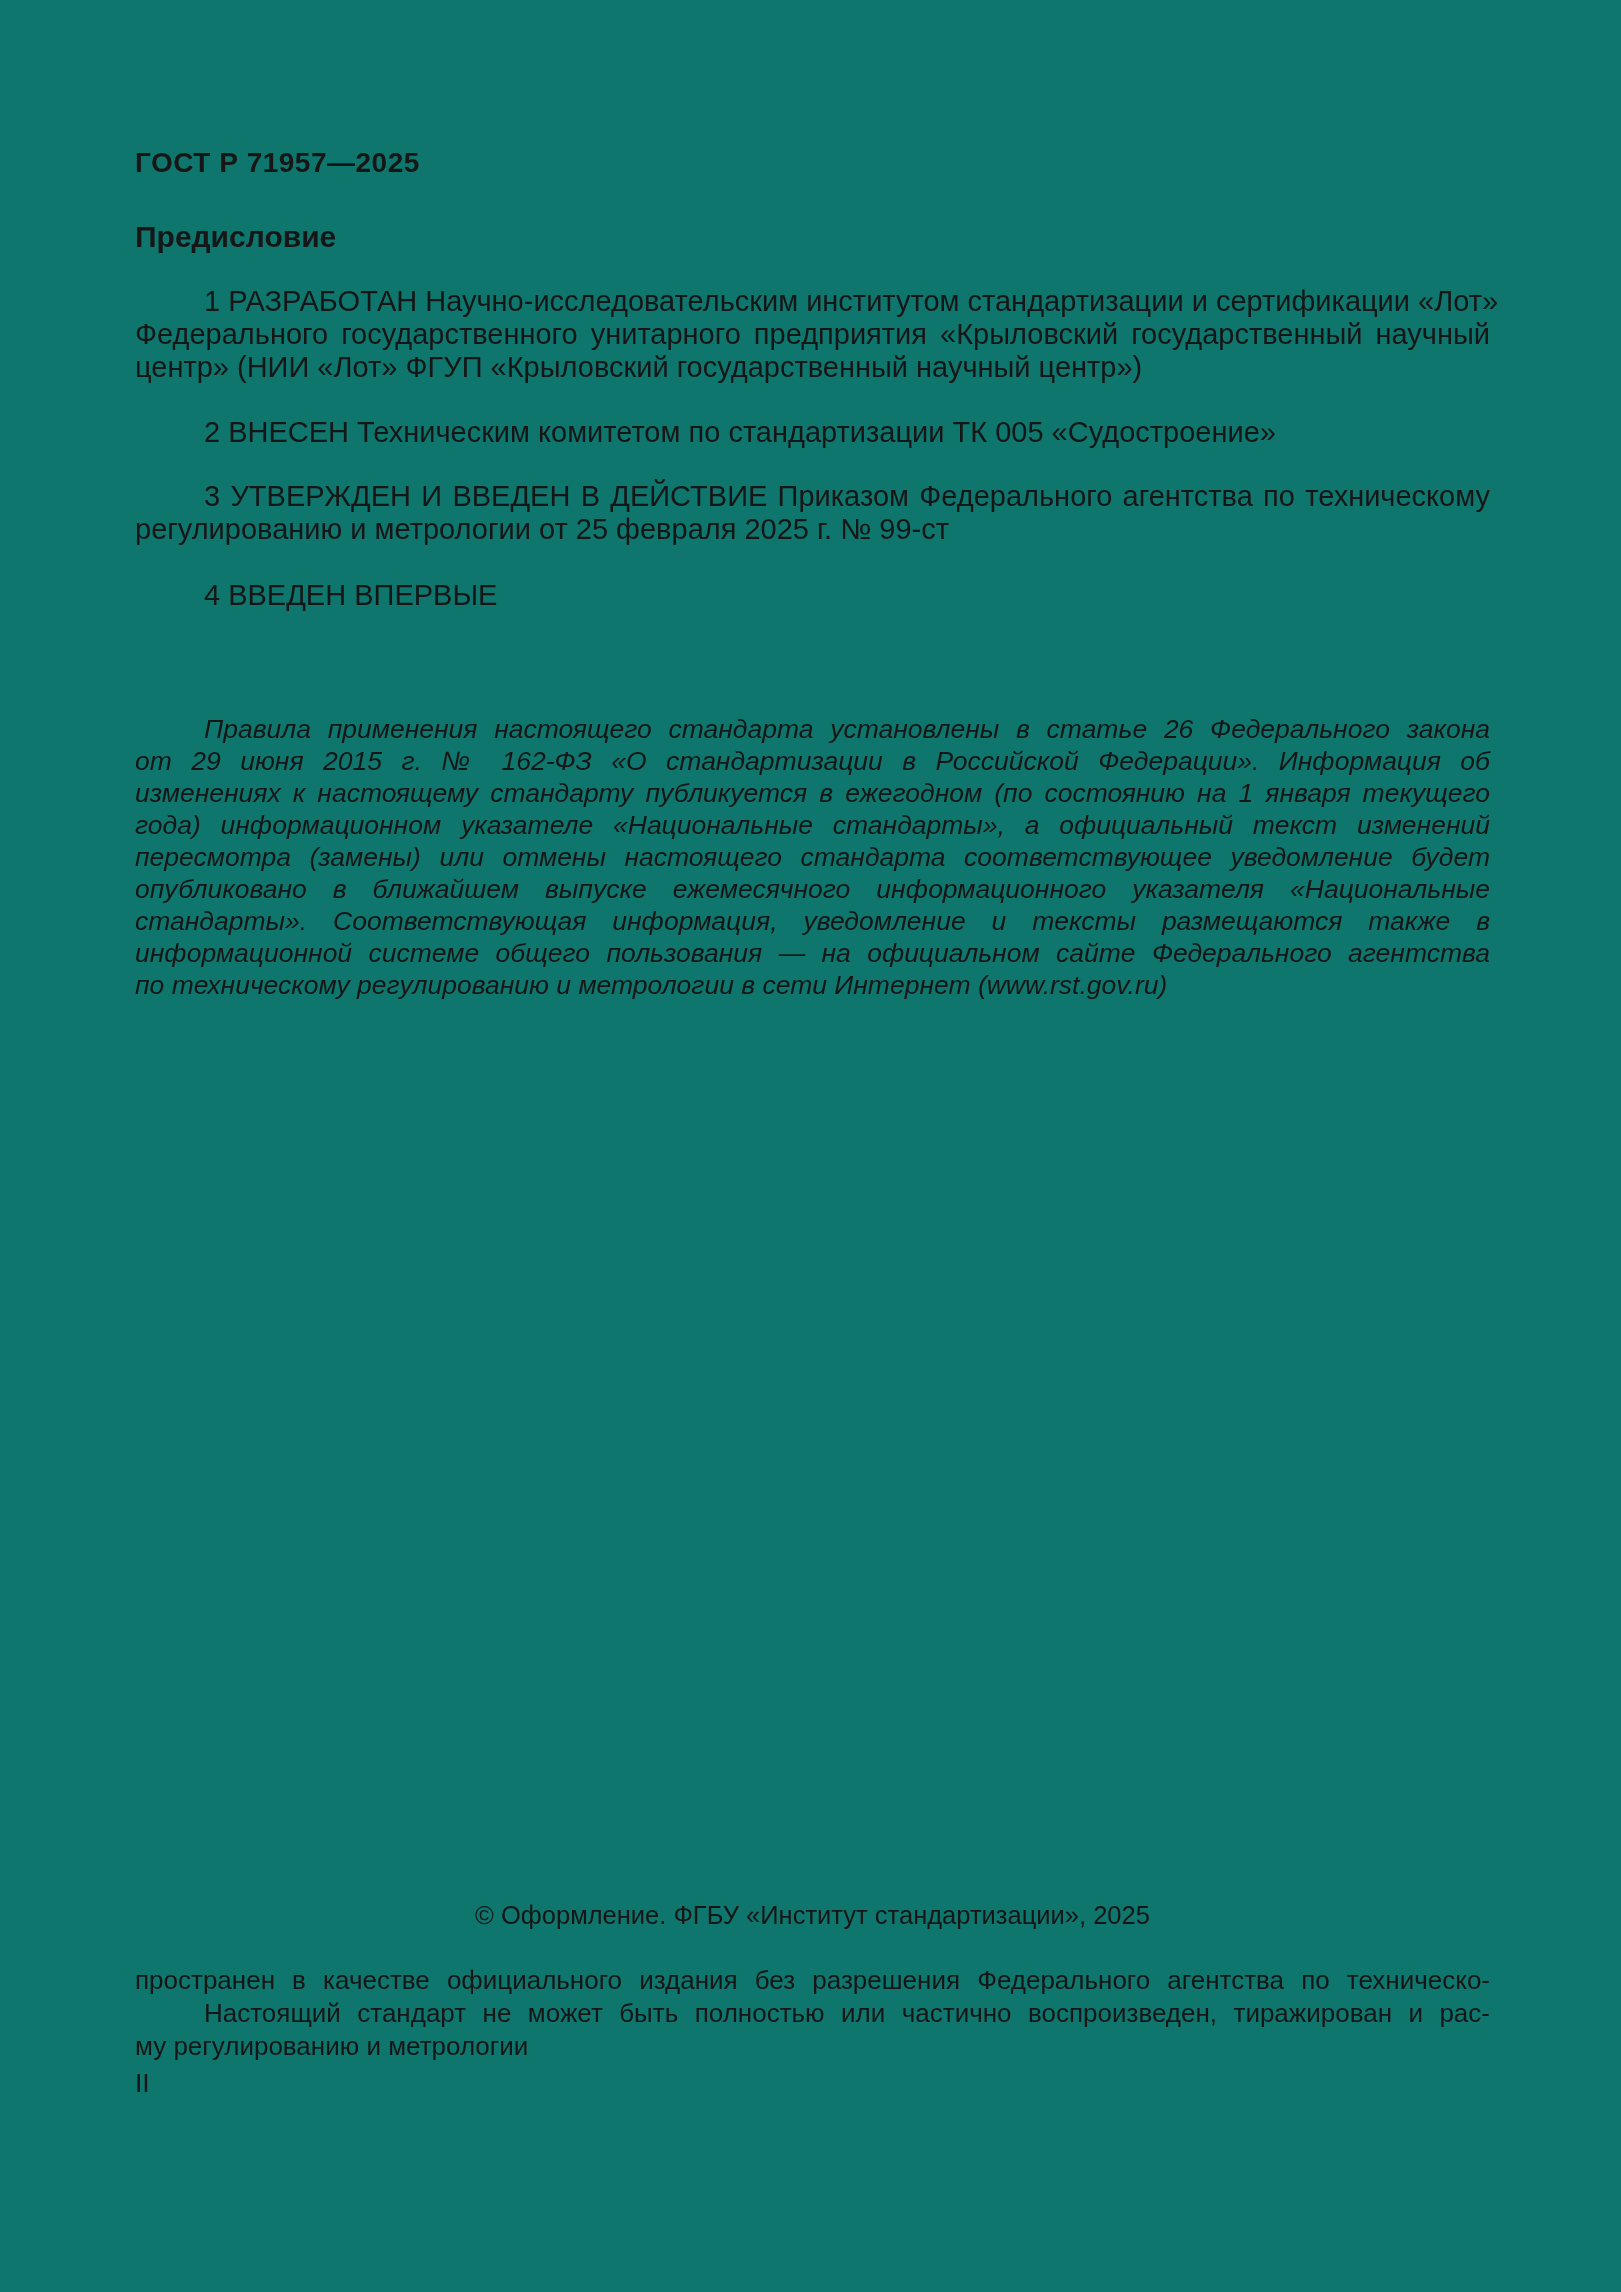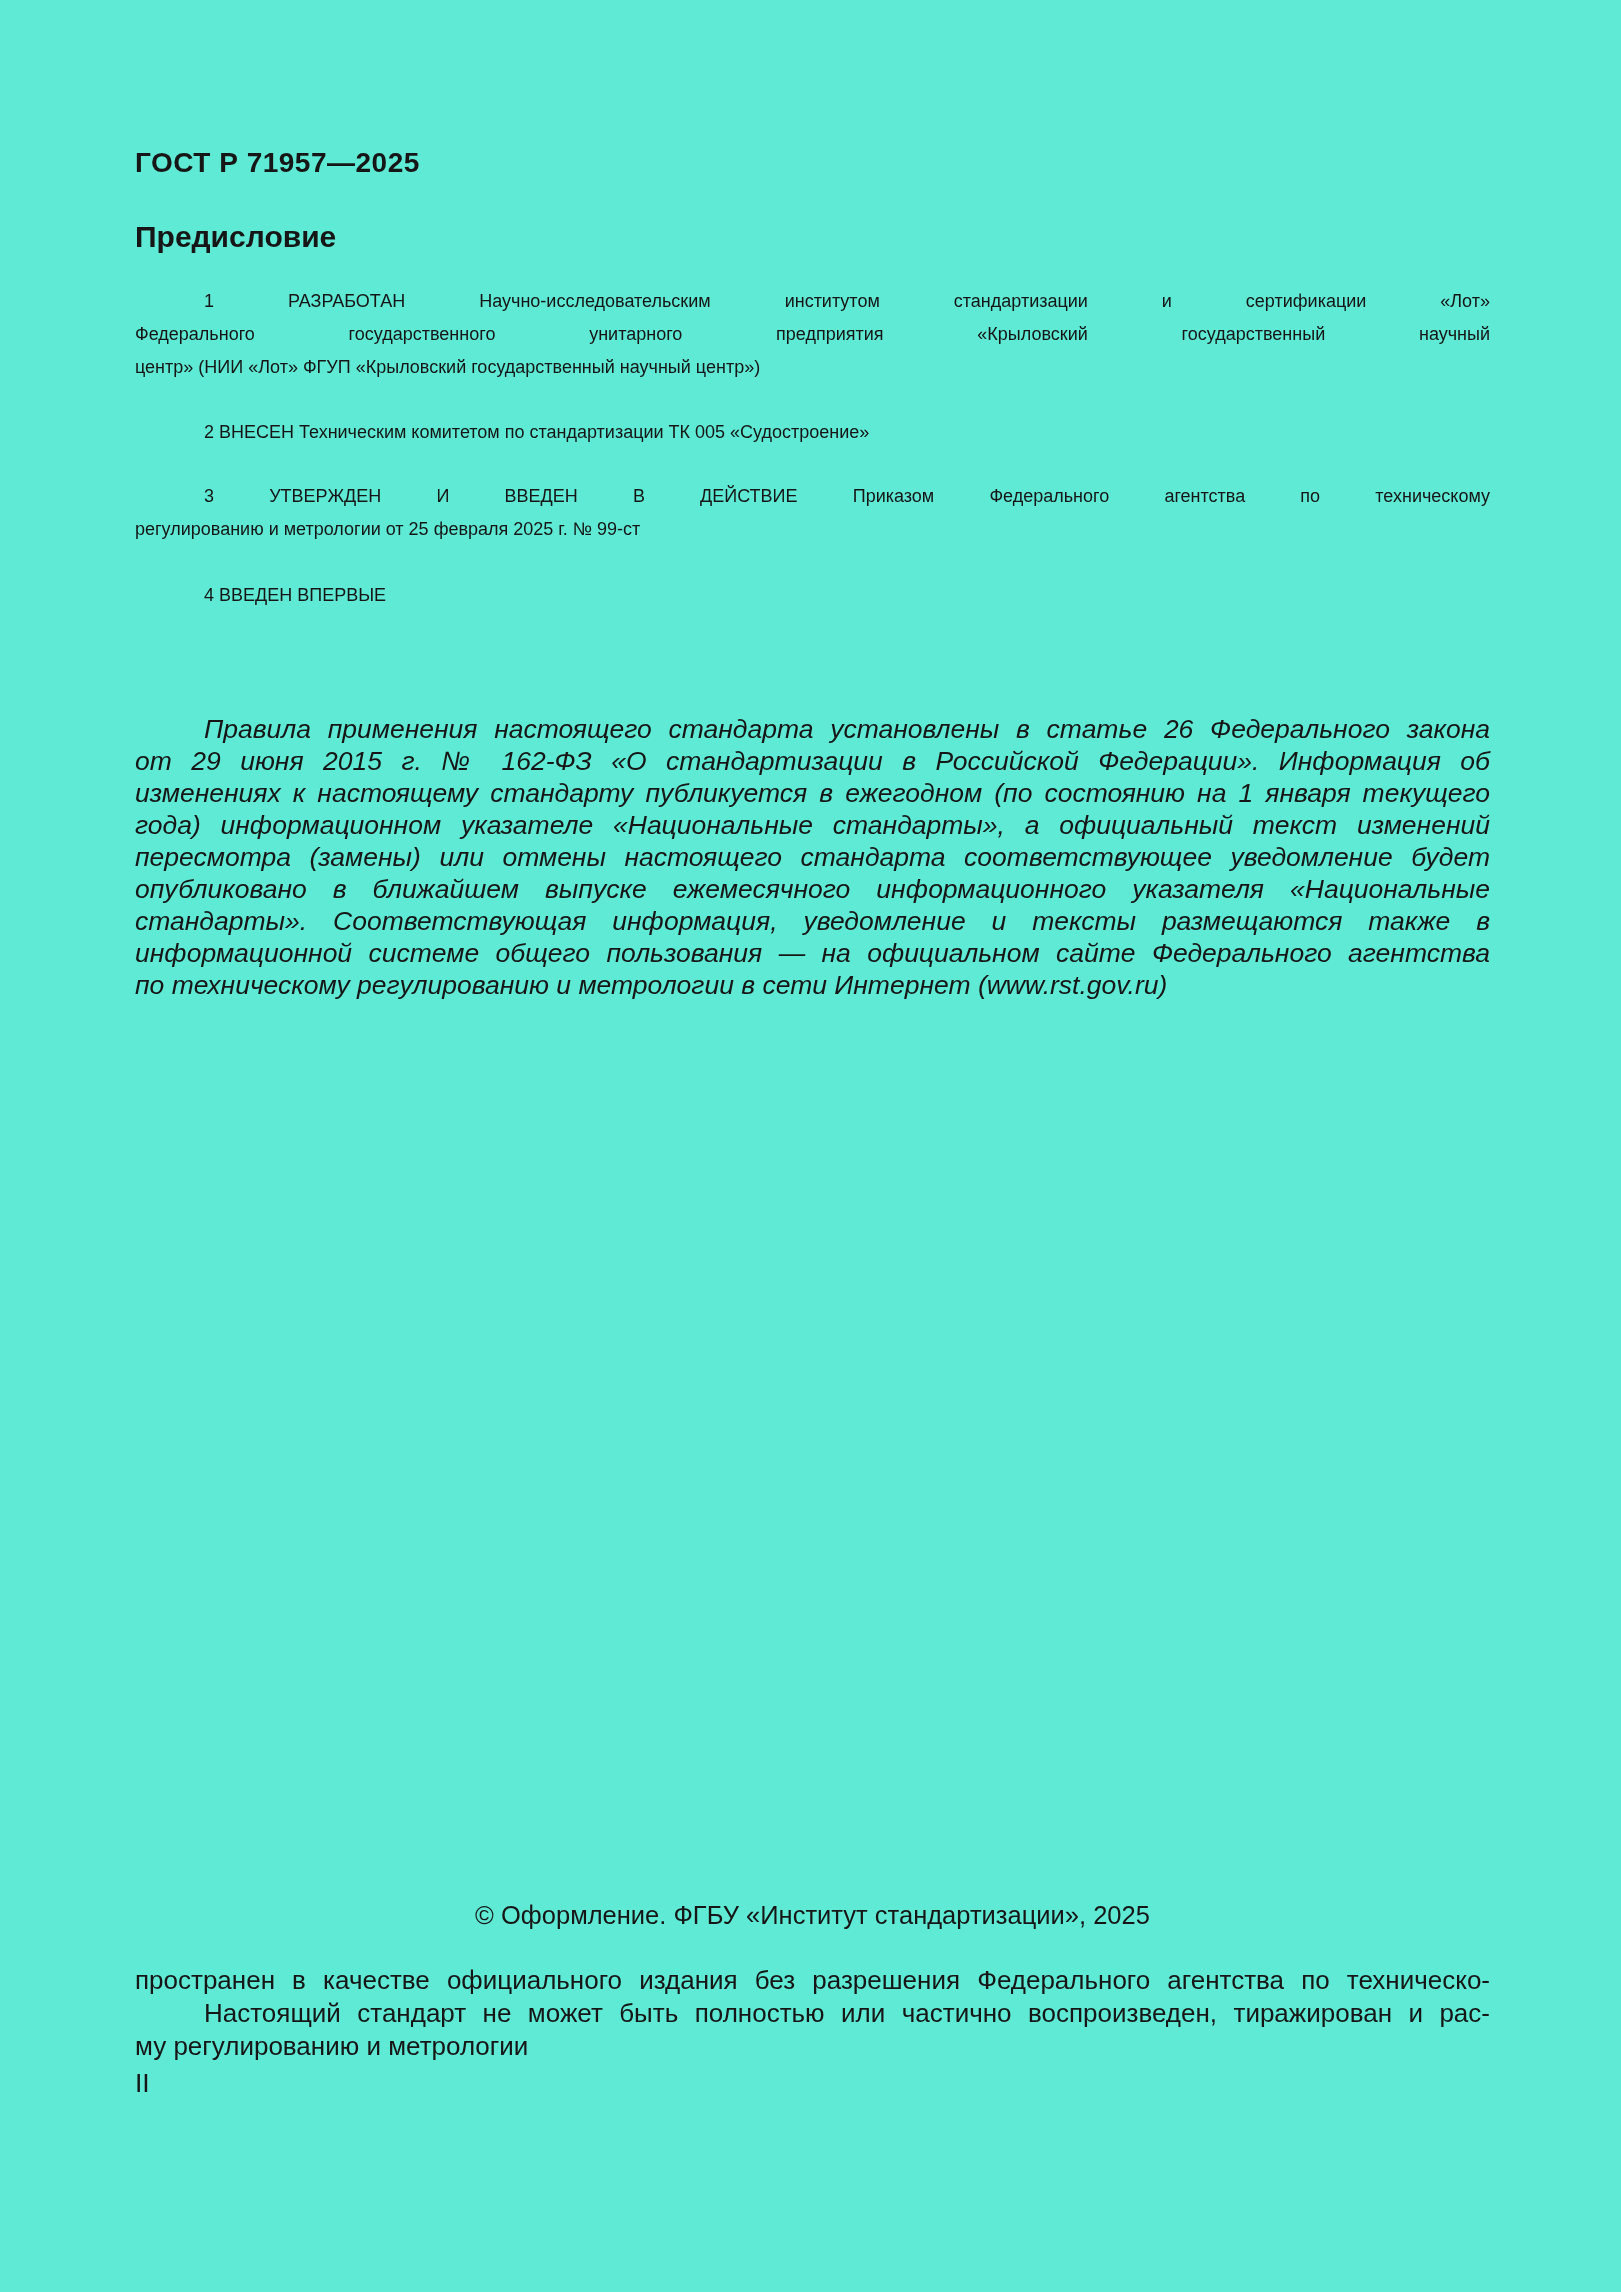--- a/index.html
+++ b/index.html
@@ -4,42 +4,42 @@
 <style>
   html, body {
     margin: 0;
     padding: 0;
     background: #e8e8e8;
   }
   .page {
     position: relative;
     width: 1621px;
     height: 2293px;
-    background: #5eead4;
+    background: #0f766e;
     color: #161616;
     font-family: "Liberation Sans", sans-serif;
     overflow: hidden;
   }
   .abs { position: absolute; }
   .content-w { width: 1355px; left: 135px; }
 
   .doc-code {
     top: 147px;
     font-size: 28px;
     font-weight: bold;
     letter-spacing: 0.5px;
   }
   .page-title {
     top: 220px;
     font-size: 30px;
     font-weight: bold;
     text-align: left;
   }
 
-  .para { font-size: 18px; line-height: 33px; }
+  .para { font-size: 29px; line-height: 33px; }
   .line { white-space: nowrap; overflow: visible; }
   .just { text-align: justify; text-align-last: justify; }
   .indent { padding-left: 69px; }
 
   .p1 { top: 285px; }
   .p2 { top: 416px; }
   .p3 { top: 480px; }
   .p4 { top: 579px; }
 
   .rules {

